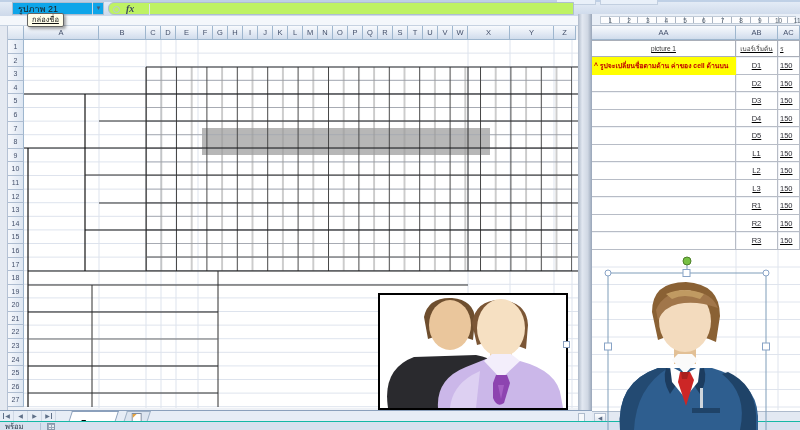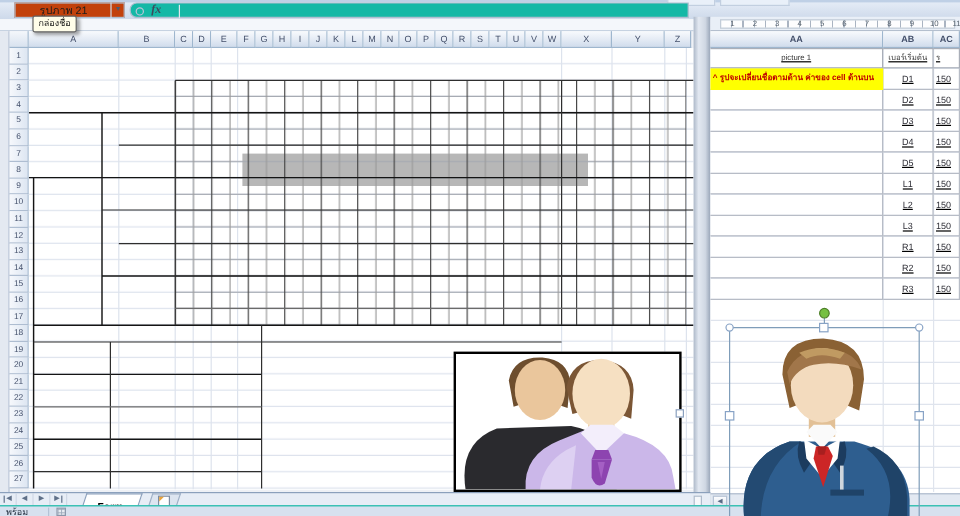--- a/index.html
+++ b/index.html
@@ -4,33 +4,33 @@
 <style>
   html,body{margin:0;padding:0;}
   .page{position:relative;width:800px;height:430px;overflow:hidden;background:#eef1f6;
         font-family:"Liberation Sans","DejaVu Sans",sans-serif;-webkit-font-smoothing:antialiased;}
   .abs{position:absolute;box-sizing:border-box;}
 
   
   .topstrip{left:0;top:0;width:800px;height:16px;background:linear-gradient(#e7eef8,#cdd9ea);}
   .ribbonedge{left:0;top:0;width:800px;height:2px;background:#bfd0e6;}
   .chromebit{top:0;height:5px;background:#e9f0f9;border:1px solid #c2cfe0;border-top:none;}
-  .namebox{left:12px;top:2px;width:92px;height:13px;background:#c2410c;border:1px solid #afbecf;
-           font-size:9px;line-height:12px;color:#1c1c1c;padding-left:20px;}
+  .namebox{left:12px;top:2px;width:92px;height:13px;background:#0ea5e9;border:1px solid #afbecf;
+           font-size:9px;line-height:12px;color:#1c1c1c;padding-left:5px;}
   .nb-drop{left:92px;top:2px;width:12px;height:13px;border-left:1px solid #cfd9e4;color:#4c5a70;
            font-size:6px;text-align:center;line-height:13px;}
-  .fxpanel{left:108px;top:2px;width:466px;height:13px;background:#14b8a6;border:1px solid #afbecf;border-radius:6px 0 0 6px;}
+  .fxpanel{left:108px;top:2px;width:466px;height:13px;background:#bef264;border:1px solid #afbecf;border-radius:6px 0 0 6px;}
   .fxcircle{left:4px;top:2.5px;width:7px;height:7px;border:1px solid #b9c6d8;border-radius:50%;}
   .fxlabel{left:17px;top:0px;width:18px;height:12px;font-family:"Liberation Serif","DejaVu Serif",serif;
            font-style:italic;font-weight:bold;font-size:10px;color:#3c4a5c;}
   .fxsep{left:40px;top:1px;width:1px;height:11px;background:#dfe6ee;}
 
   
   .tooltip{left:27px;top:13px;height:14px;background:#fffde9;border:1px solid #646464;border-radius:2px;
-           font-size:7.5px;line-height:12px;padding:0 4px;color:#111;box-shadow:2px 2px 3px rgba(0,0,0,.35);z-index:60;}
+           font-size:7.5px;line-height:12px;padding:0 4px;color:#111;box-shadow:2px 2px 3px rgba(0,0,0,.35);z-index:60;text-decoration:underline;}
 
   
   .underhdr{left:0;top:16px;width:578px;height:10px;background:#f4f7fb;border-bottom:1px solid #c6d2e1;}
   .gutter{left:0;top:26px;width:8px;height:396px;background:#e4e9f1;border-right:1px solid #b6c2d4;}
   .cornerbox{left:8px;top:26px;width:16px;height:14px;background:linear-gradient(#f4f7fb,#d8e2ef);
              border-right:1px solid #9eb6ce;border-bottom:1px solid #9eb6ce;}
   .lpcols{left:24px;top:26px;width:554px;height:14px;display:flex;}
   .lpcol{width:15px;height:14px;box-sizing:border-box;border-right:1px solid #9eb6ce;border-bottom:1px solid #9eb6ce;
          background:linear-gradient(#f8fafd,#e3eaf4 55%,#d0dcec);font-size:7.5px;color:#44506b;
          text-align:center;line-height:14px;overflow:hidden;}
@@ -53,21 +53,21 @@
   
   .rpane-bg{left:592px;top:40px;width:208px;height:371px;background:#fff;}
   .ruler{left:592px;top:14px;width:208px;height:12px;background:#e9eff7;border-bottom:1px solid #b4bfce;}
   .rulerband{left:8px;top:2px;width:196px;height:8px;background:
      repeating-linear-gradient(90deg,#fdfdfe 0,#fdfdfe 8.35px,#aab4c2 8.35px,#aab4c2 9.35px);
      border:1px solid #c2ccd8;display:flex;}
   .rulernum{width:18.7px;flex:0 0 18.7px;font-size:6.5px;color:#5a6570;text-align:center;line-height:8px;}
   .rpcols{left:592px;top:26px;width:208px;height:14px;display:flex;}
   .rpcol{height:14px;box-sizing:border-box;border-right:1px solid #9eb6ce;border-bottom:1px solid #9eb6ce;
          background:linear-gradient(#f8fafd,#e3eaf4 55%,#d0dcec);font-size:7.5px;color:#44506b;
-         text-align:center;line-height:14px;overflow:hidden;font-weight:bold;}
+         text-align:center;line-height:14px;overflow:hidden;}
   .rpcol.ca{width:144px}.rpcol.cb{width:42px}.rpcol.cc{width:22px}
 
   .rtable{left:592px;top:40px;width:208px;z-index:5;text-decoration:underline;}
   .rthead{display:flex;height:17px;}
   .rthead div{box-sizing:border-box;border-right:1px solid #a9aeb8;border-bottom:1px solid #a9aeb8;border-top:1px solid #a9aeb8;
               font-size:6.5px;color:#333;text-align:center;line-height:16px;overflow:hidden;white-space:nowrap;}
   .rrow{display:flex;height:17.5px;}
   .rrow div{box-sizing:border-box;border-right:1px solid #b7bcc6;border-bottom:1px solid #b7bcc6;
             font-size:7.5px;color:#2c2c34;text-align:center;line-height:17px;overflow:hidden;}
   .rc-a{width:144px}.rc-b{width:42px}.rc-c{width:22px;text-align:left!important;padding-left:2px;}

